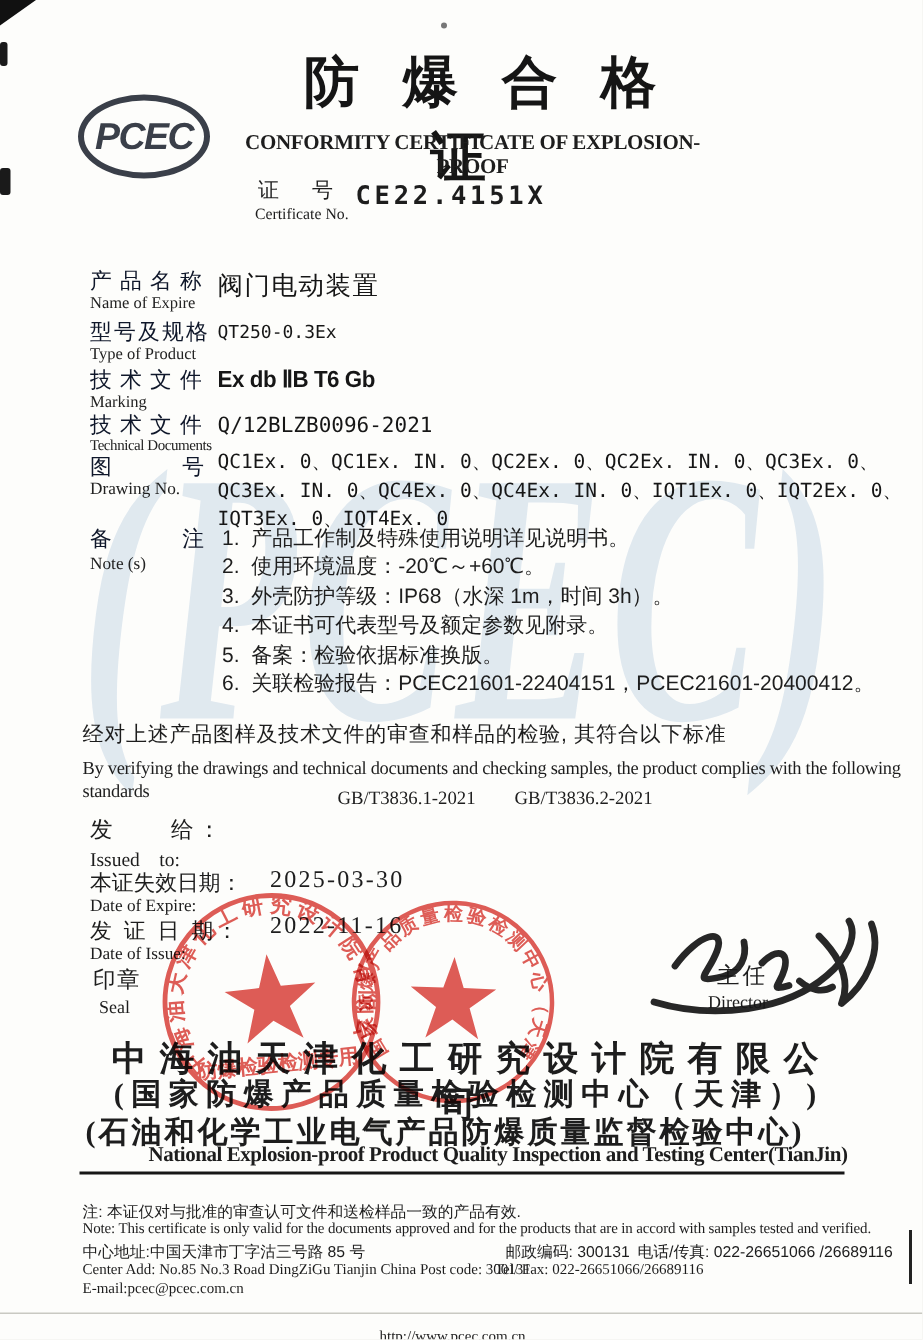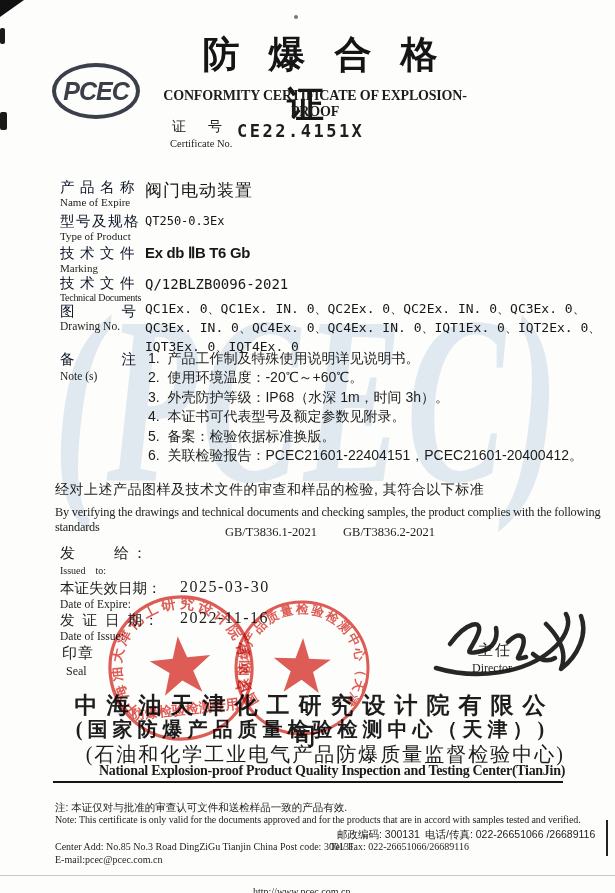--- a/index.html
+++ b/index.html
@@ -36,38 +36,38 @@
   .dlines{line-height:19px;font-size:13px;}
   .notes{line-height:19.4px;font-size:14px;}
   .notes div{white-space:pre;}
   
   .stmt-zh{left:55px;top:481px;font-size:14px;letter-spacing:.5px;}
   .stmt-en{left:55px;top:505px;font-size:12.3px;font-family:"Liberation Serif",serif;letter-spacing:-0.2px;}
   .standards{left:225px;top:525px;font-size:12.5px;font-family:"Liberation Serif",serif;}
   .standards span{margin-right:26px;}
   
   .issued-zh{left:60px;top:544px;font-size:15px;letter-spacing:3px;}
-  .issued-en{left:60px;top:565px;font-size:10px;}
+  .issued-en{left:60px;top:565px;font-size:13px;}
   .company{left:145px;top:548px;font-size:20px;font-weight:bold;letter-spacing:1.5px;}
   .expire-zh{left:60px;top:579px;font-size:14.5px;}
   .expire-en{left:60px;top:598px;font-size:11.5px;}
   .issue-zh{left:60px;top:611px;font-size:14.5px;letter-spacing:2px;}
   .issue-en{left:60px;top:630px;font-size:11.5px;}
   .dateval{font-size:16px;font-family:"Liberation Serif",serif;letter-spacing:1.5px;}
   .seal-zh{left:62px;top:644px;font-size:15px;letter-spacing:1px;}
   .seal-en{left:66px;top:664px;font-size:12px;}
   .dir-zh{left:478px;top:641px;font-size:15px;letter-spacing:2px;}
   .dir-en{left:472px;top:661px;font-size:12px;}
   
   .org1{left:55px;top:690px;width:510px;text-align:center;font-family:"Liberation Serif",serif;
     font-weight:bold;font-size:23px;letter-spacing:9px;text-indent:9px;}
   .org2{left:55px;top:716px;width:510px;text-align:center;font-family:"Liberation Serif",serif;
     font-weight:bold;font-size:20px;letter-spacing:5px;text-indent:5px;}
-  .org3{left:55px;top:741px;width:510px;text-align:right;font-family:"Liberation Serif",serif;
-    font-weight:normal;font-size:20px;letter-spacing:2px;text-indent:2px;}
+  .org3{left:55px;top:741px;width:510px;text-align:left;font-family:"Liberation Serif",serif;
+    font-weight:bold;font-size:20px;letter-spacing:2px;text-indent:2px;}
   .org4{left:55px;top:763px;width:510px;text-align:right;font-family:"Liberation Serif",serif;
     font-weight:bold;font-size:14px;letter-spacing:-0.3px;}
   .org-rule{left:53px;top:781px;width:510px;height:2px;background:#161616;}
   
   .f1{left:55px;top:801px;font-size:10.5px;}
   .f2{left:55px;top:814px;font-size:10px;font-family:"Liberation Serif",serif;letter-spacing:-0.1px;}
   .f3a{left:55px;top:828px;font-size:10.5px;}
   .f3b{left:337px;top:828px;font-size:10.5px;}
   .f3c{left:425px;top:828px;font-size:10.5px;}
   .f4a{left:55px;top:841px;font-size:10px;font-family:"Liberation Serif",serif;}
@@ -166,20 +166,21 @@
     <div class="abs dir-en serif">Director</div>
 
     <div class="abs org1">中海油天津化工研究设计院有限公司</div>
     <div class="abs org2">(国家防爆产品质量检验检测中心（天津）)</div>
     <div class="abs org3">(石油和化学工业电气产品防爆质量监督检验中心)</div>
     <div class="abs org4">National Explosion-proof Product Quality Inspection and Testing Center(TianJin)</div>
     <div class="abs org-rule"></div>
 
     <div class="abs f1">注: 本证仅对与批准的审查认可文件和送检样品一致的产品有效.</div>
     <div class="abs f2">Note: This certificate is only valid for the documents approved and for the products that are in accord with samples tested and verified.</div>
+    <div class="abs f3a">中心地址:中国天津市丁字沽三号路 85 号</div>
     <div class="abs f3b">邮政编码: 300131</div>
     <div class="abs f3c">电话/传真: 022-26651066 /26689116</div>
     <div class="abs f4a">Center Add: No.85 No.3 Road DingZiGu Tianjin China Post code: 300131</div>
     <div class="abs f4b">Tel/ Fax: 022-26651066/26689116</div>
     <div class="abs f5a">E-mail:pcec@pcec.com.cn</div>
     <div class="abs f5b">http://www.pcec.com.cn</div>
     <div class="abs bottom-line"></div>
 
     <svg class="abs stamp stamp-left" width="156" height="156" viewBox="-78 -78 156 156">
       <circle r="71" fill="none" stroke="#d9453e" stroke-width="3.2"></circle>

